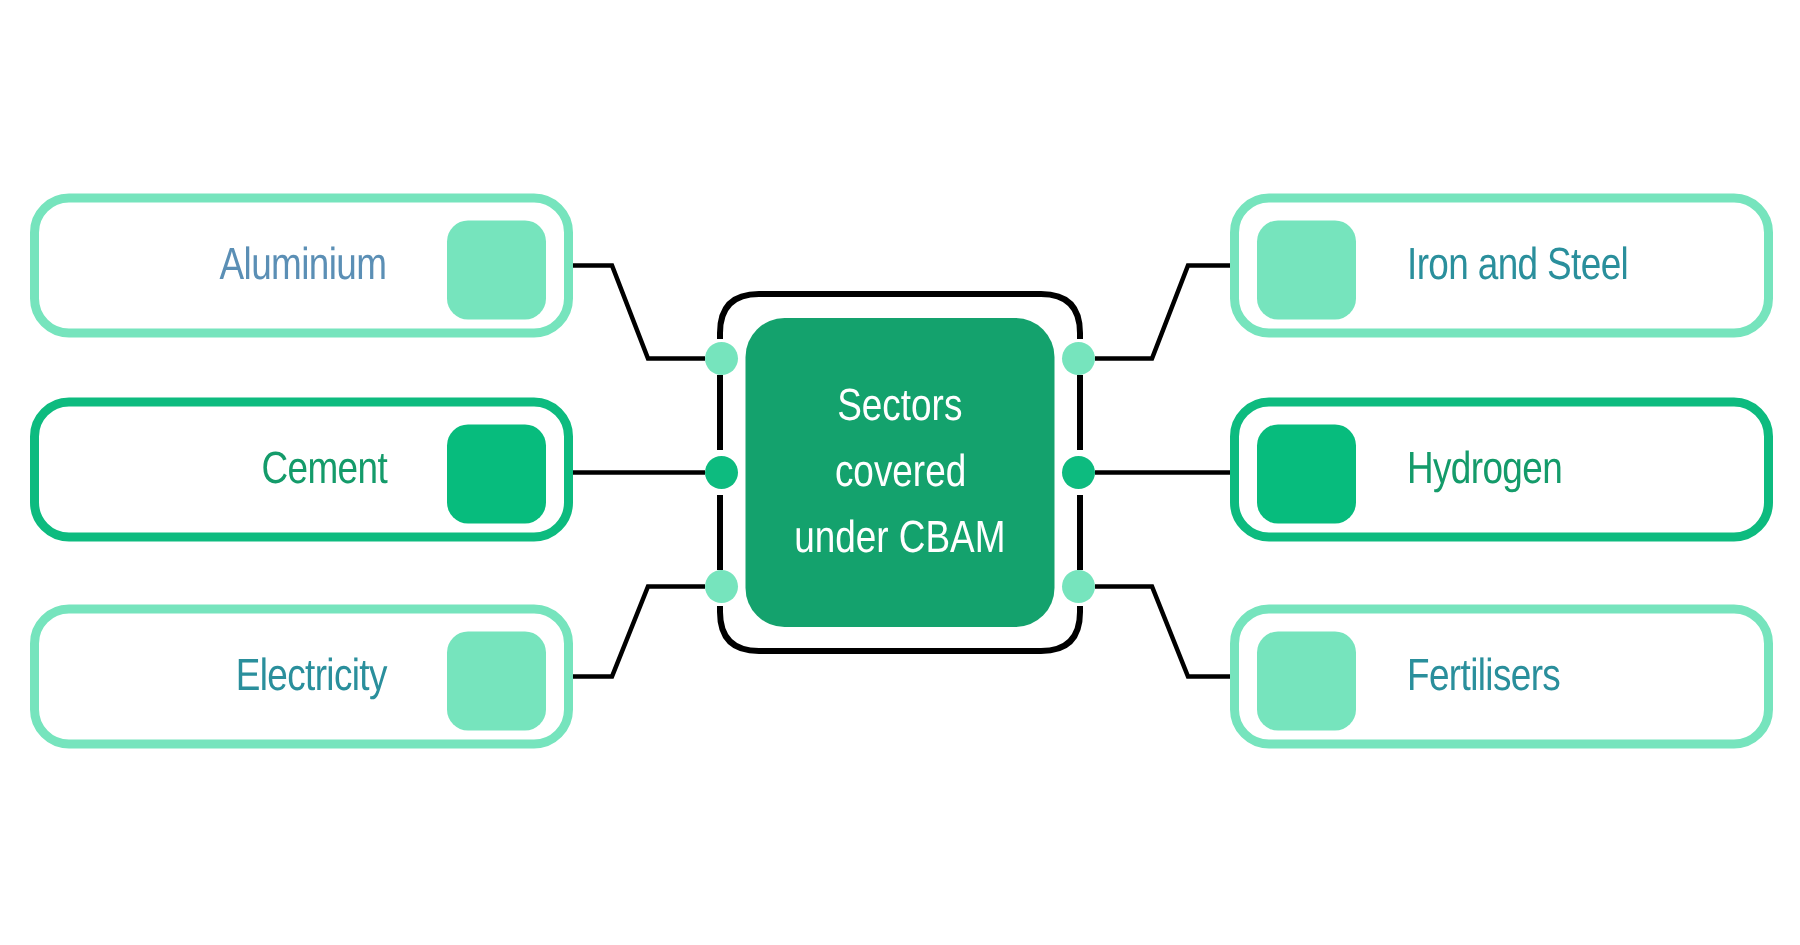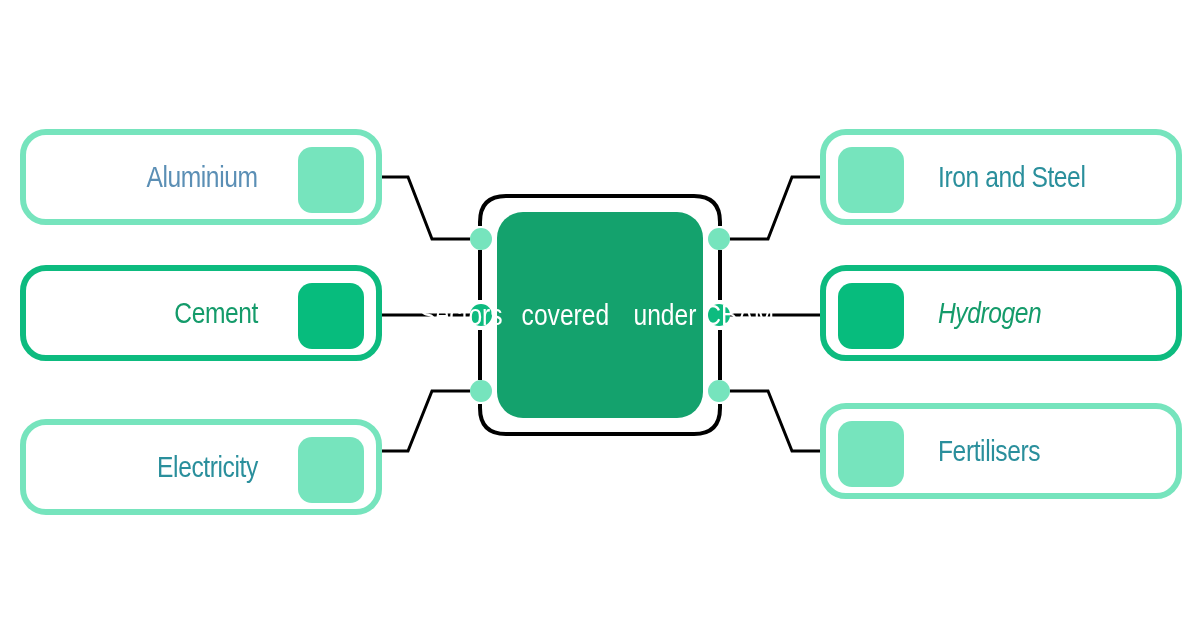--- a/index.html
+++ b/index.html
@@ -26,21 +26,21 @@
       font-size: 30px; letter-spacing: -0.5px;
       transform: scaleX(0.82);
       white-space: nowrap;
     }
     .card.left .label { right: 118px; transform-origin: right center; }
     .card.right .label { left: 112px; transform-origin: left center; }
     svg.wires { position: absolute; left: 0; top: 0; }
     .hub {
       position: absolute; left: 497px; top: 212px; width: 206px; height: 206px;
       background: #14a26d; border-radius: 26px;
-      display: flex; flex-direction: row; align-items: center; justify-content: center;
+      display: flex; flex-direction: column; align-items: center; justify-content: center;
     }
     .hub .line {
       color: #ffffff; font-size: 30px; line-height: 44px;
       transform: scaleX(0.82); white-space: nowrap;
     }
   </style>
 </head>
 <body>
 
 <svg class="wires" width="1200" height="630">
@@ -75,29 +75,29 @@
 </div>
 
 <div class="card left" style="left:20px; top:129px;">
   <span class="label" style="color:#5b8fb5">Aluminium</span>
   <div class="swatch"></div>
 </div>
 <div class="card left strong" style="left:20px; top:265px;">
   <span class="label" style="color:#149b6a">Cement</span>
   <div class="swatch"></div>
 </div>
-<div class="card left" style="left:20px; top:403px;margin-top:16px;">
+<div class="card left" style="left:20px; top:403px;">
   <span class="label" style="color:#2a8f9c">Electricity</span>
   <div class="swatch"></div>
 </div>
 
 <div class="card right" style="left:820px; top:129px;padding-left:41px;">
   <div class="swatch"></div>
   <span class="label" style="color:#2a8f9c">Iron and Steel</span>
 </div>
-<div class="card right strong" style="left:820px; top:265px;font-style:italic;">
+<div class="card right strong" style="left:820px; top:265px;">
   <div class="swatch"></div>
   <span class="label" style="color:#149b6a">Hydrogen</span>
 </div>
 <div class="card right" style="left:820px; top:403px;padding-left:28px;">
   <div class="swatch"></div>
   <span class="label" style="color:#2a8f9c">Fertilisers</span>
 </div>
 
 </body></html>

